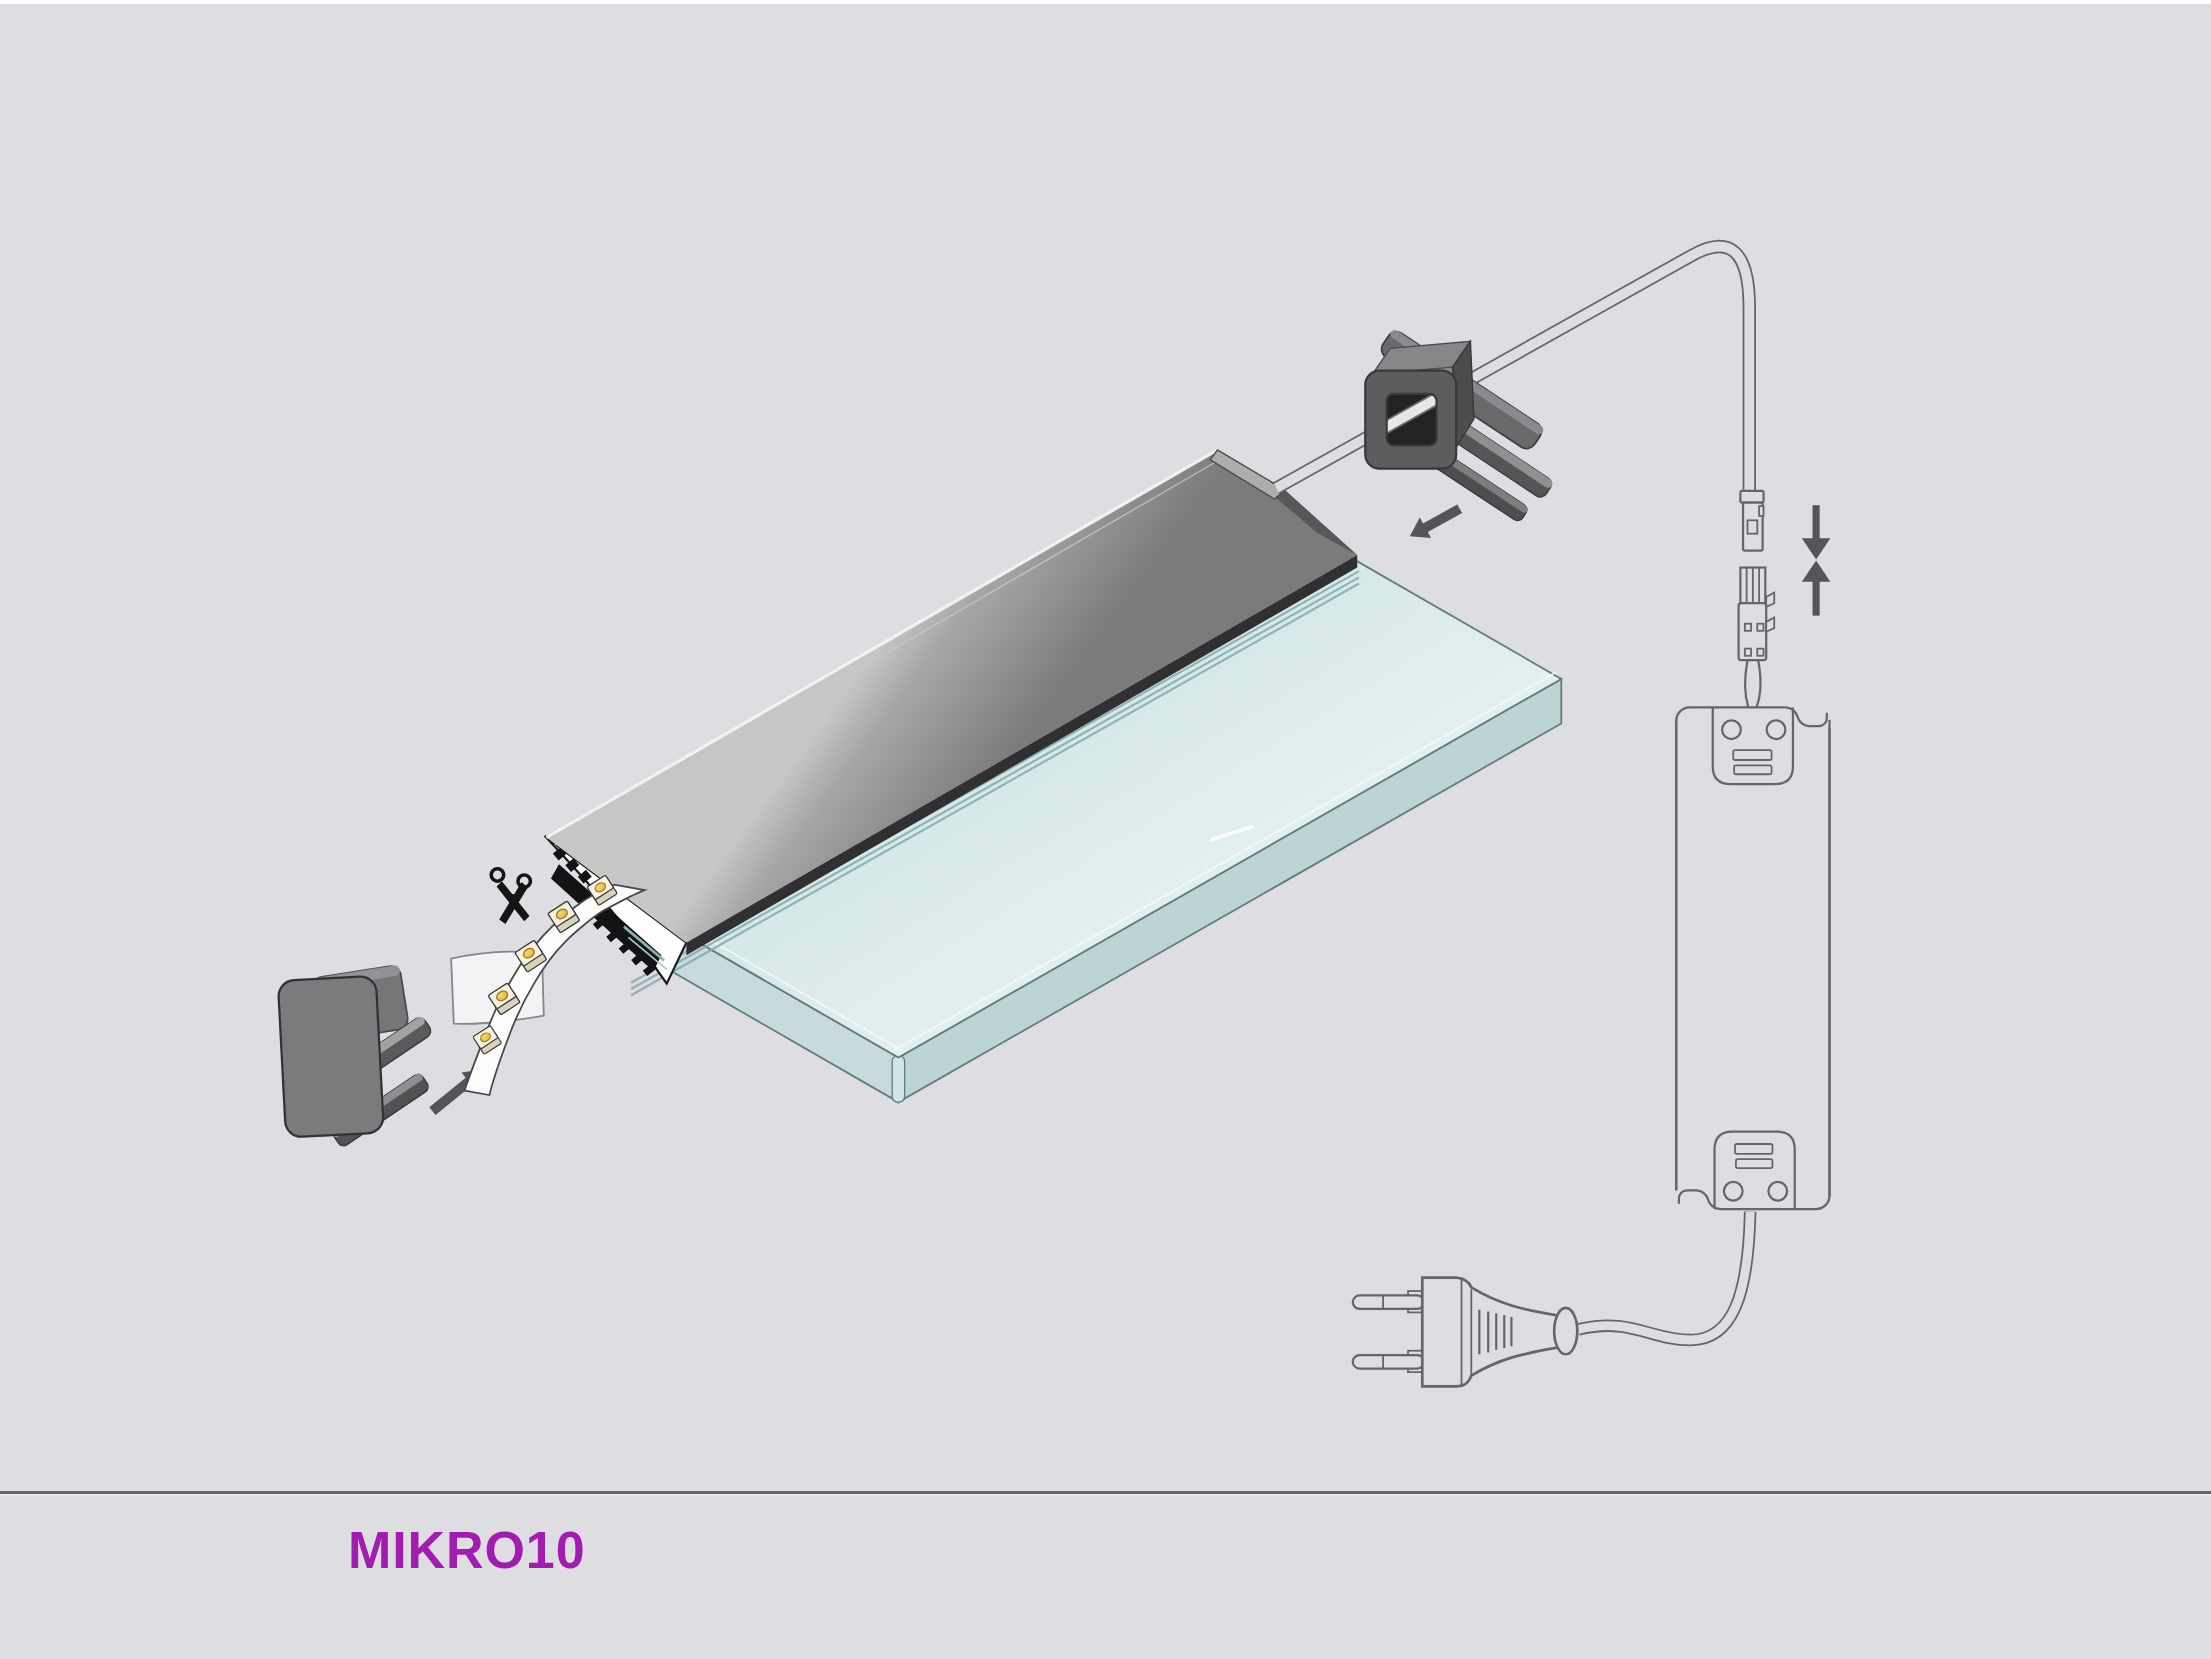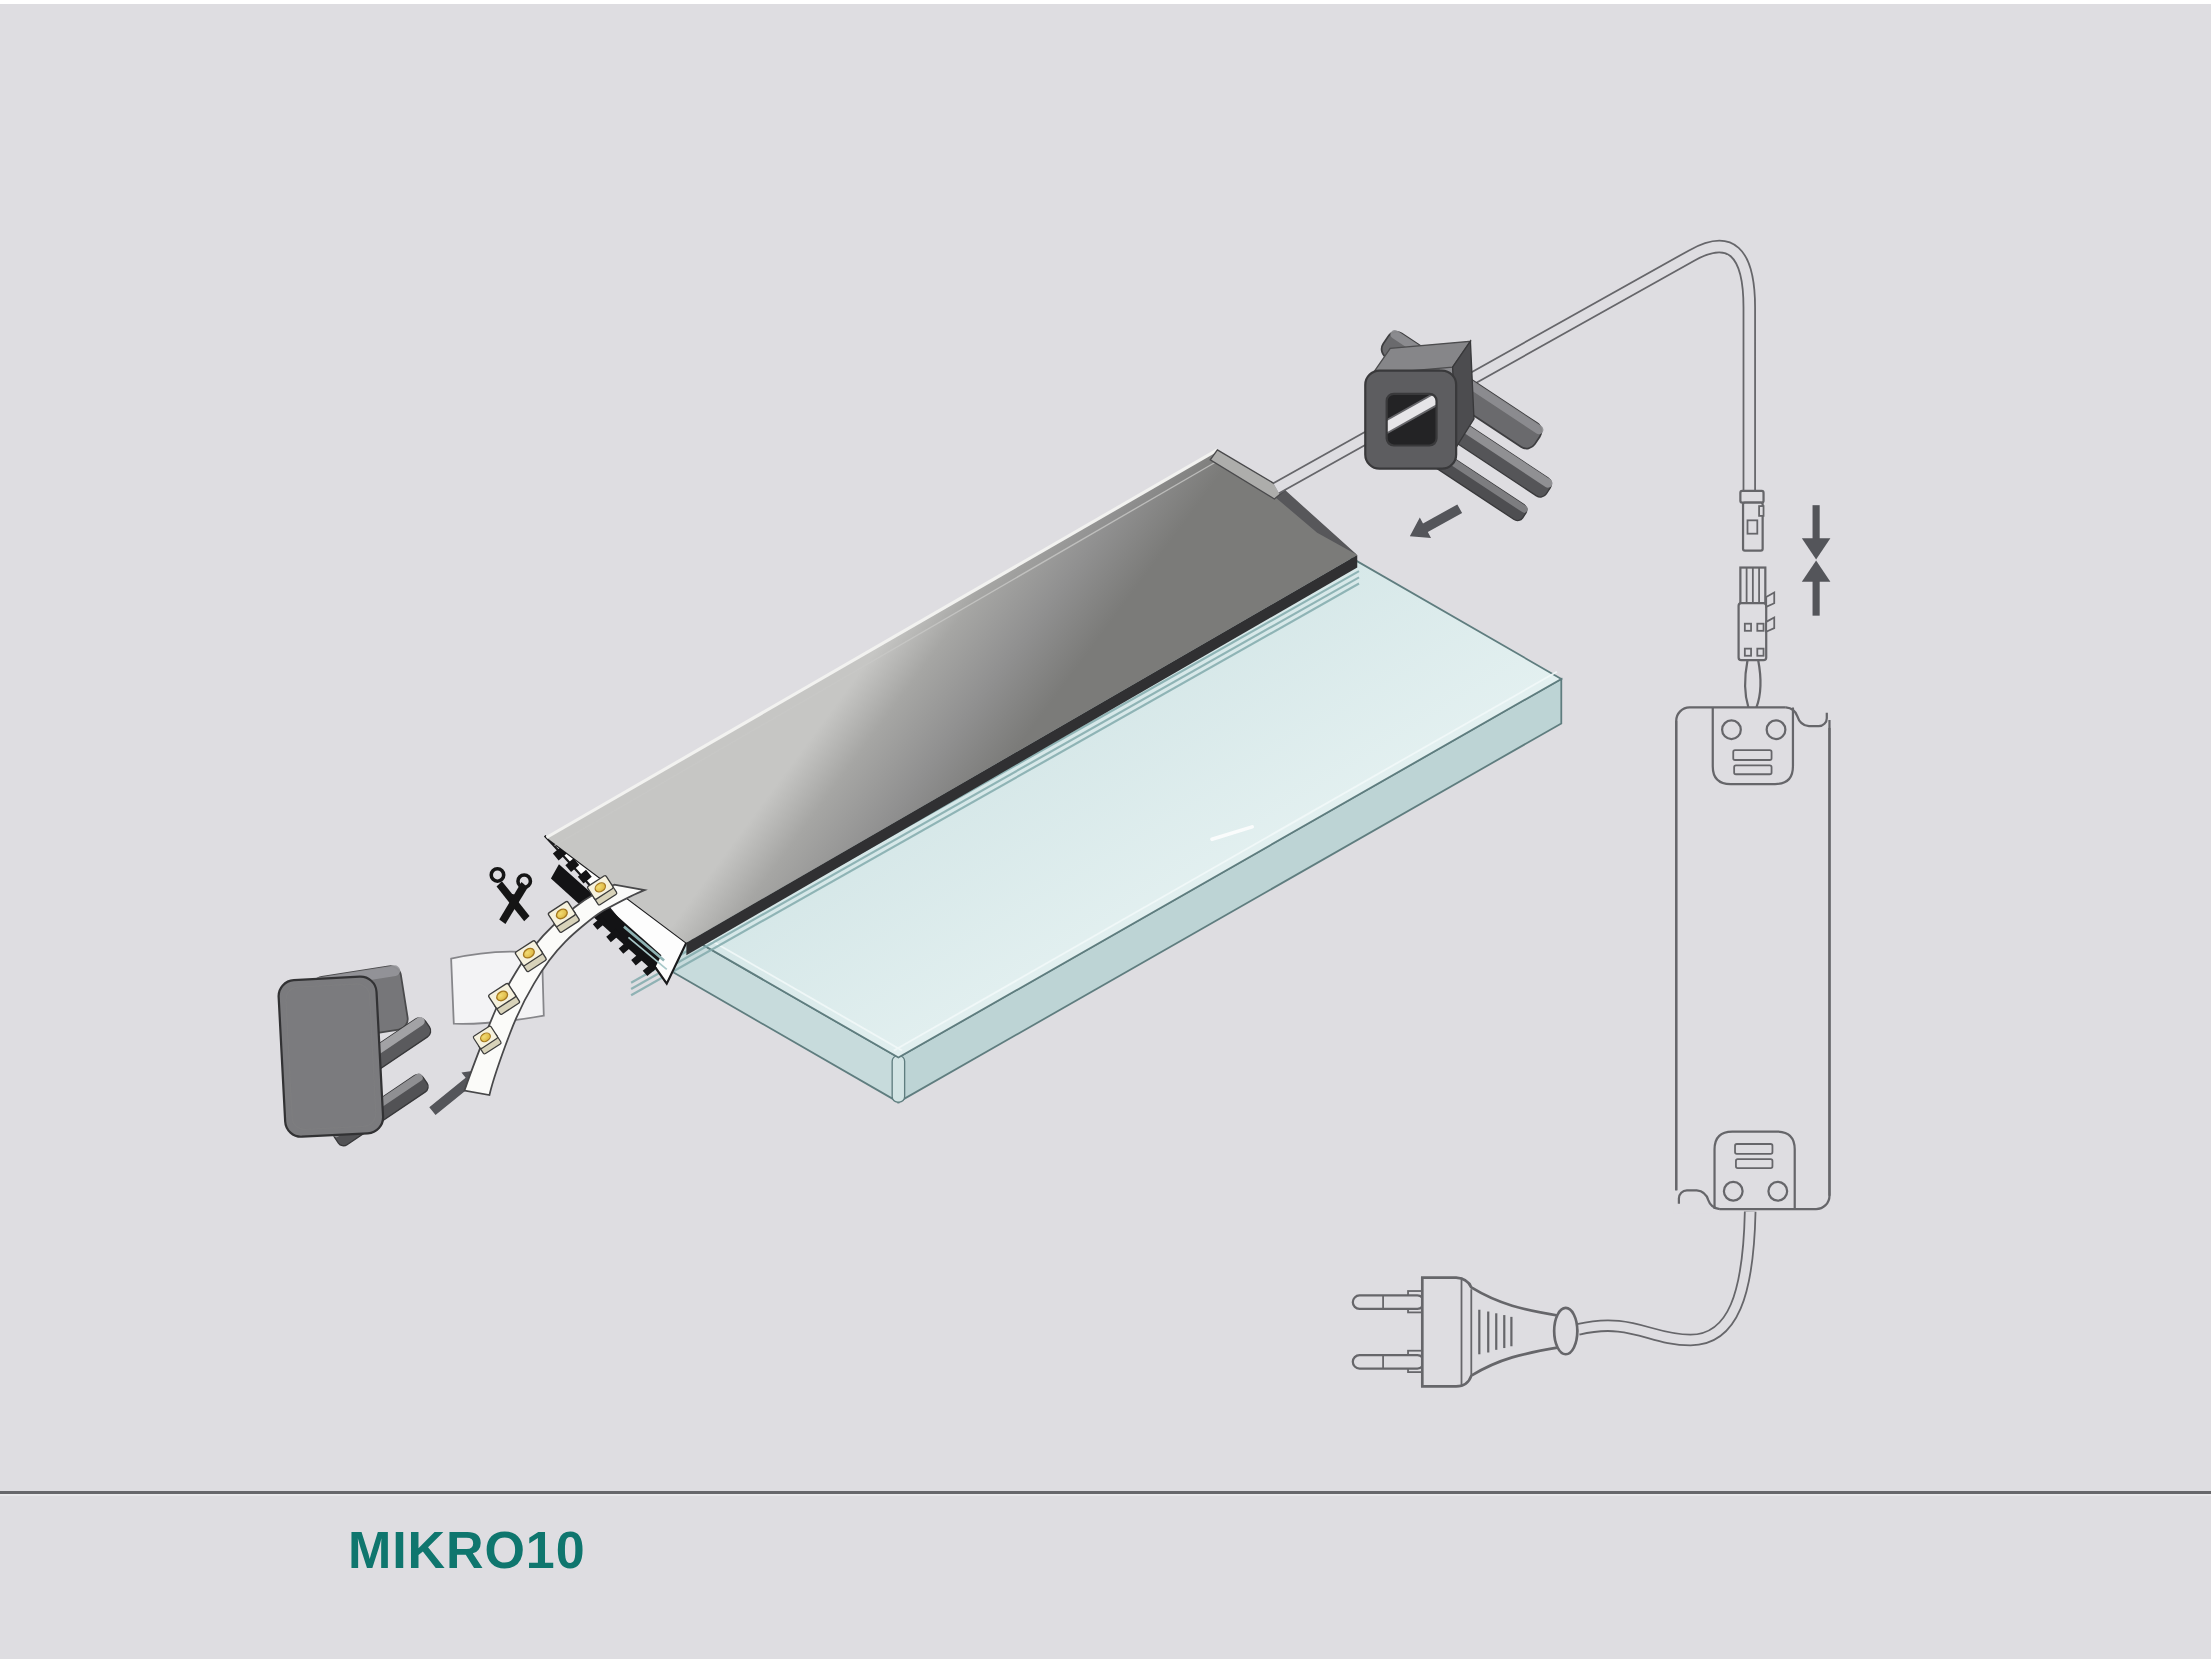--- a/index.html
+++ b/index.html
@@ -17,21 +17,21 @@
   .scene-svg{
     position:absolute;left:0;top:0;width:2212px;height:1659px;
   }
   .divider{
     position:absolute;left:0;top:1491px;width:100%;height:2.7px;
     background:#67676b;
     box-shadow:0 1.8px 0 rgba(255,255,255,0.35);
   }
   .product-label{
     position:absolute;left:348px;top:1520px;
-    font-size:52px;font-weight:bold;color:#0f766e;letter-spacing:0.9px;
+    font-size:52px;font-weight:bold;color:#a21caf;letter-spacing:0.9px;
   }
 </style>
 </head>
 <body>
 
 <div class="stage">
   <div class="top-border"></div>
 
   <svg class="scene-svg" viewBox="0 0 2482 1862">
     <defs>

